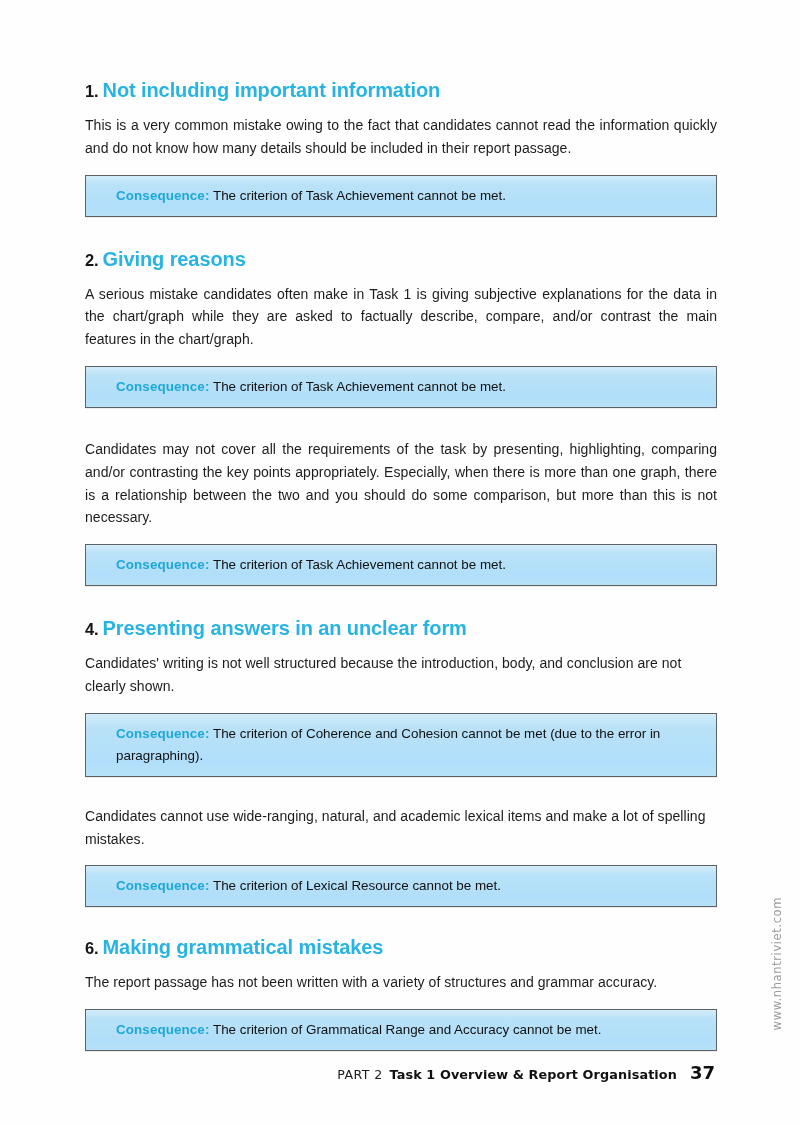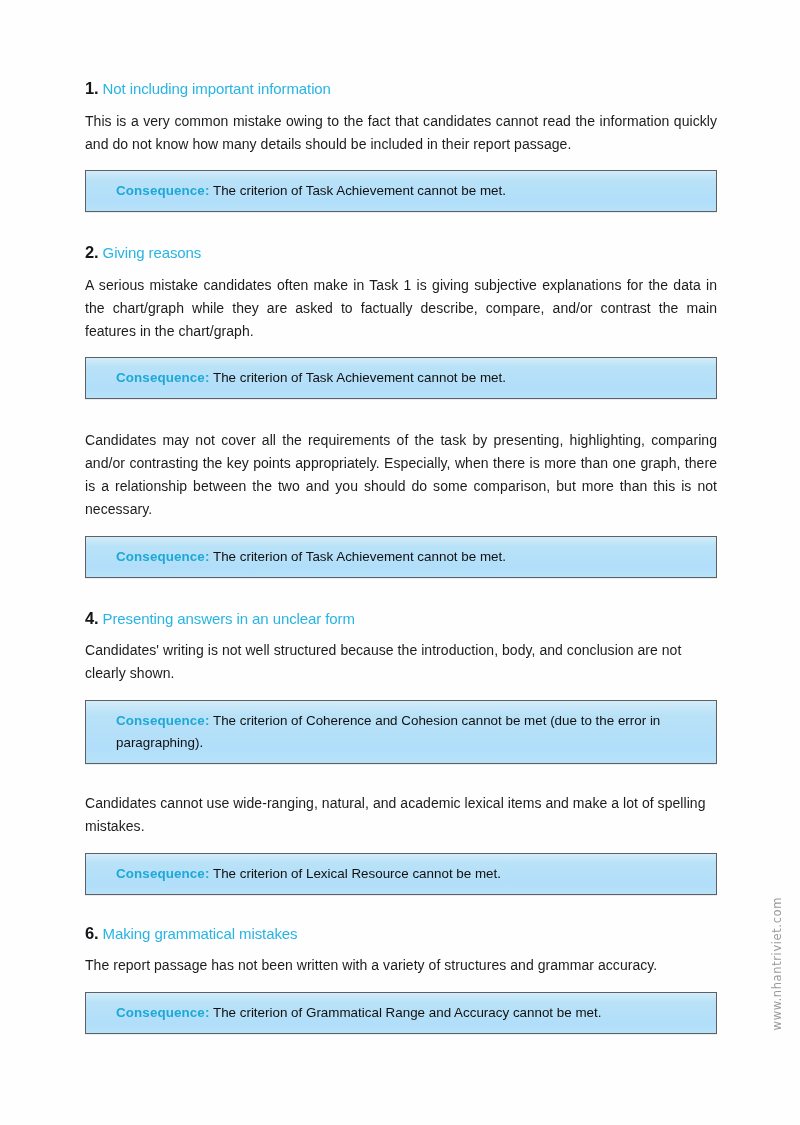--- a/index.html
+++ b/index.html
@@ -42,22 +42,22 @@
     white-space: nowrap;
   }
   .sec-num {
     color: #16161a;
     font-weight: 600;
     font-size: 16.5px;
     margin-right: 4px;
   }
   .sec-title {
     color: #28b4e3;
-    font-weight: 400;
-    font-size: 15px;
+    font-weight: 700;
+    font-size: 20px;
   }
   .sec-body {
     font-size: 14px;
     line-height: 22.8px;
     color: #1c1c1c;
     text-align: justify;
     text-justify: inter-word;
     margin: 0 0 15px 0;
     letter-spacing: 0.05px;
   }
@@ -174,14 +174,19 @@
     <div class="section">
       <h2 class="sec-heading"><span class="sec-num">6.</span><span class="sec-title">Making grammatical mistakes</span></h2>
       <p class="sec-body nojust">The report passage has not been written with a variety of structures and grammar accuracy.</p>
       <div class="conseq-box"><span class="conseq-label">Consequence:</span><span class="conseq-text"> The criterion of Grammatical Range and Accuracy cannot be met.</span></div>
     </div>
 
   </div>
 
   <div class="side-url">www.nhantriviet.com</div>
 
+  <div class="footer">
+    <span class="footer-part">PART 2</span>
+    <span class="footer-title">Task 1 Overview &amp; Report Organisation</span>
+    <span class="footer-page">37</span>
+  </div>
 
 </div>
 
 </body></html>

